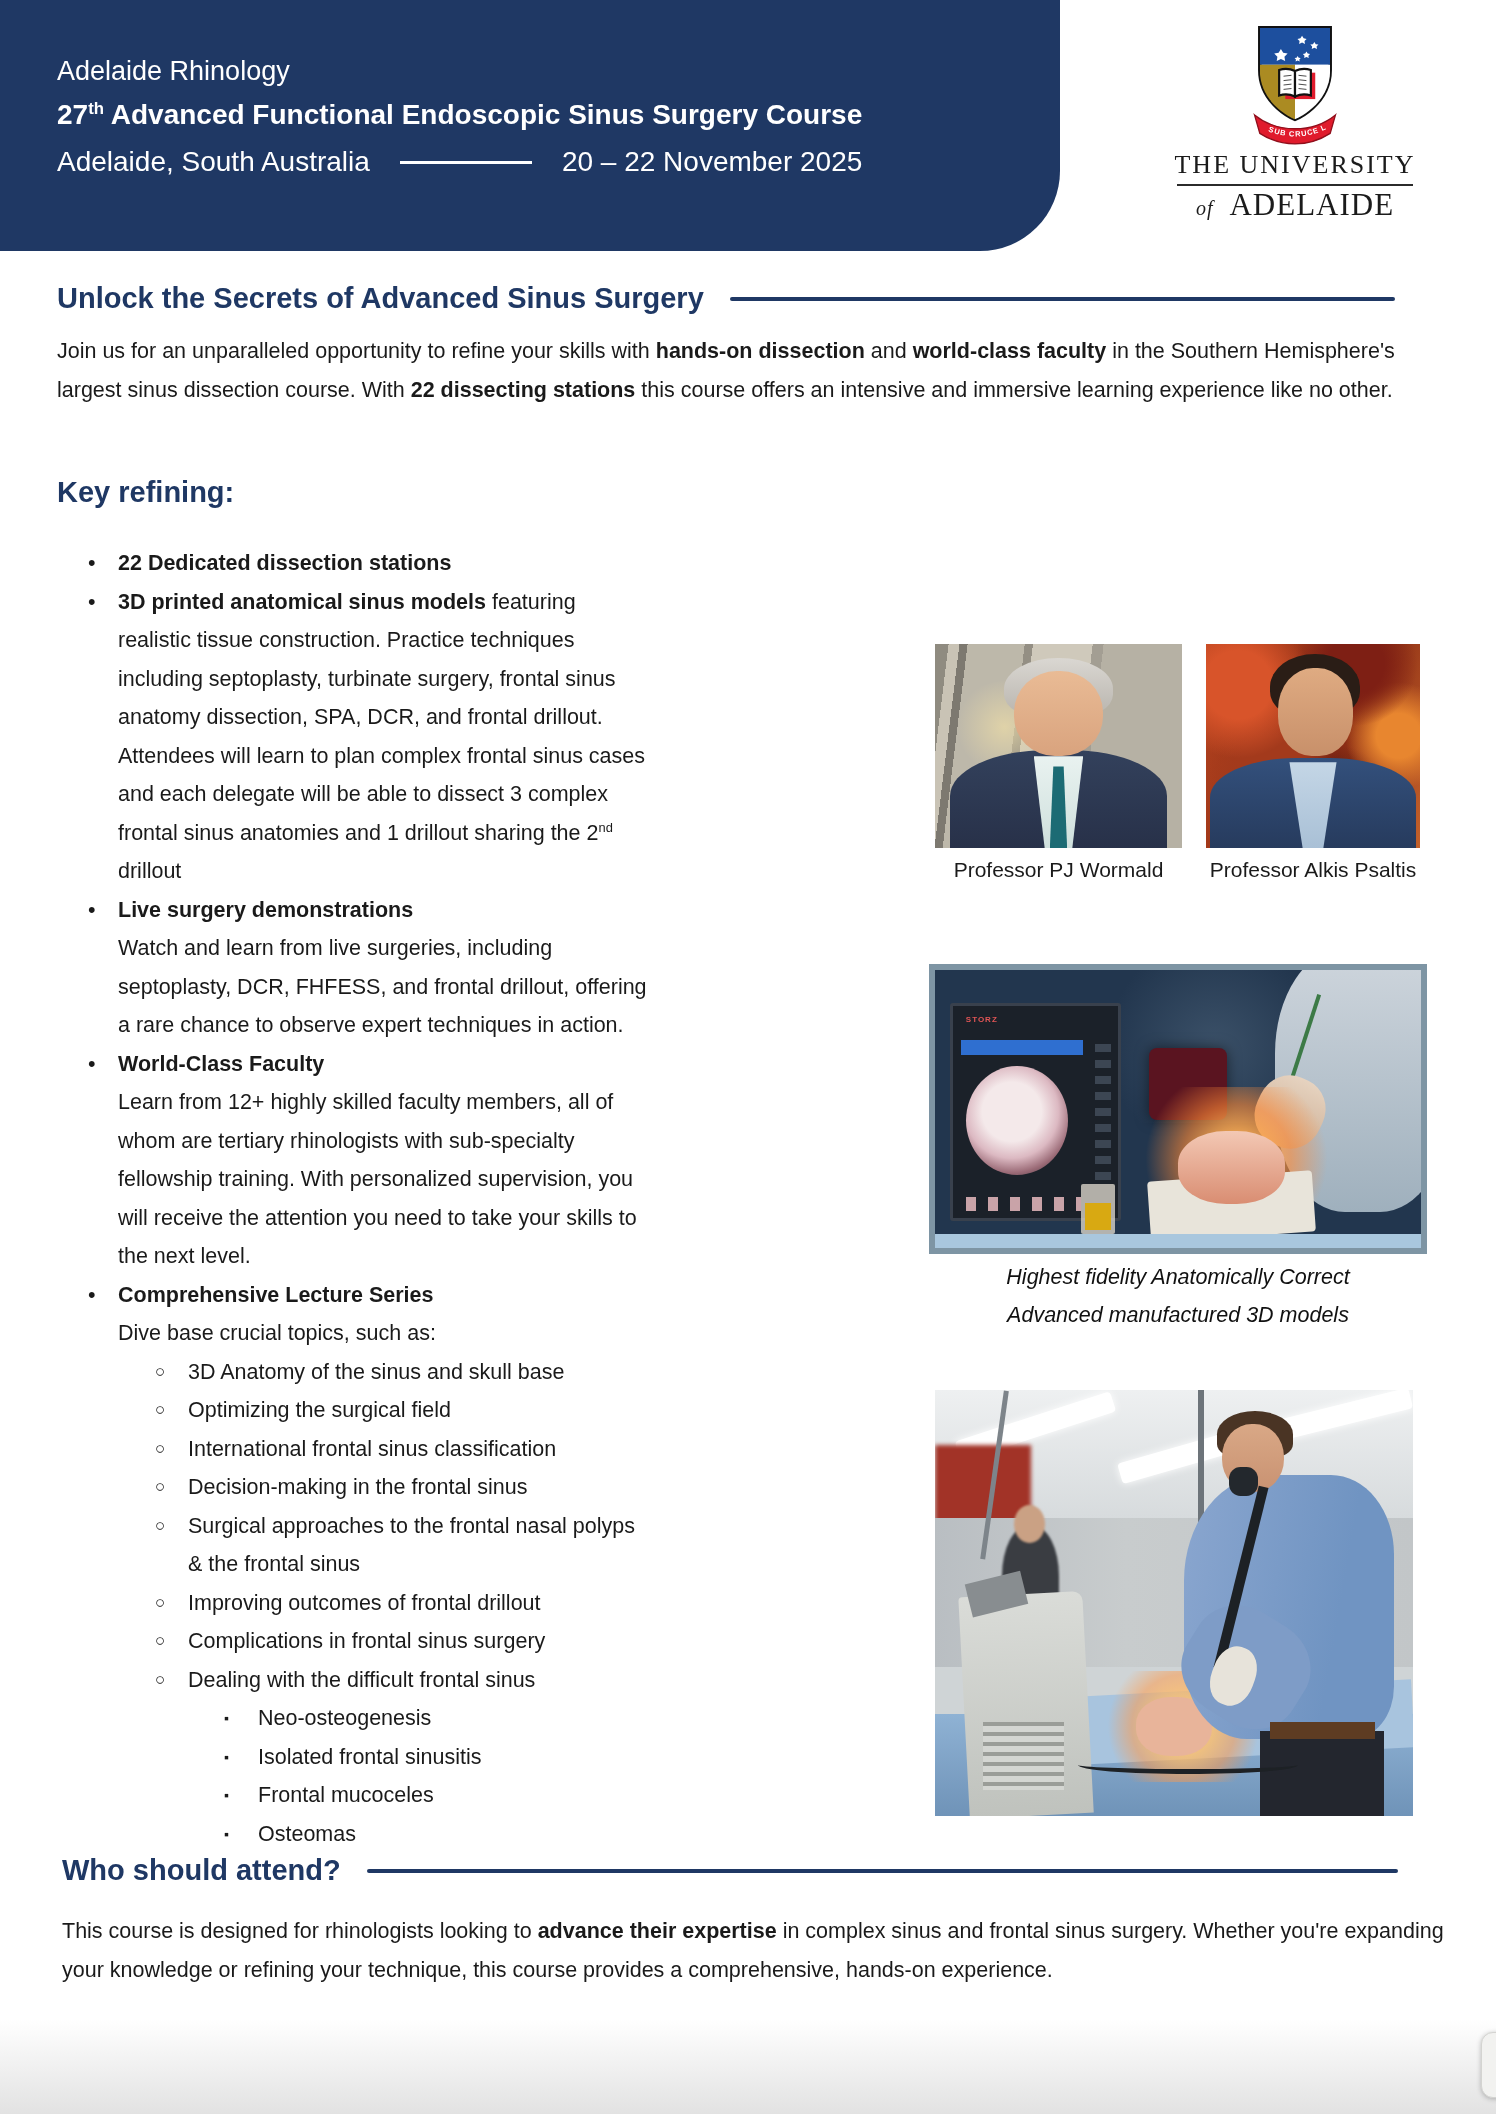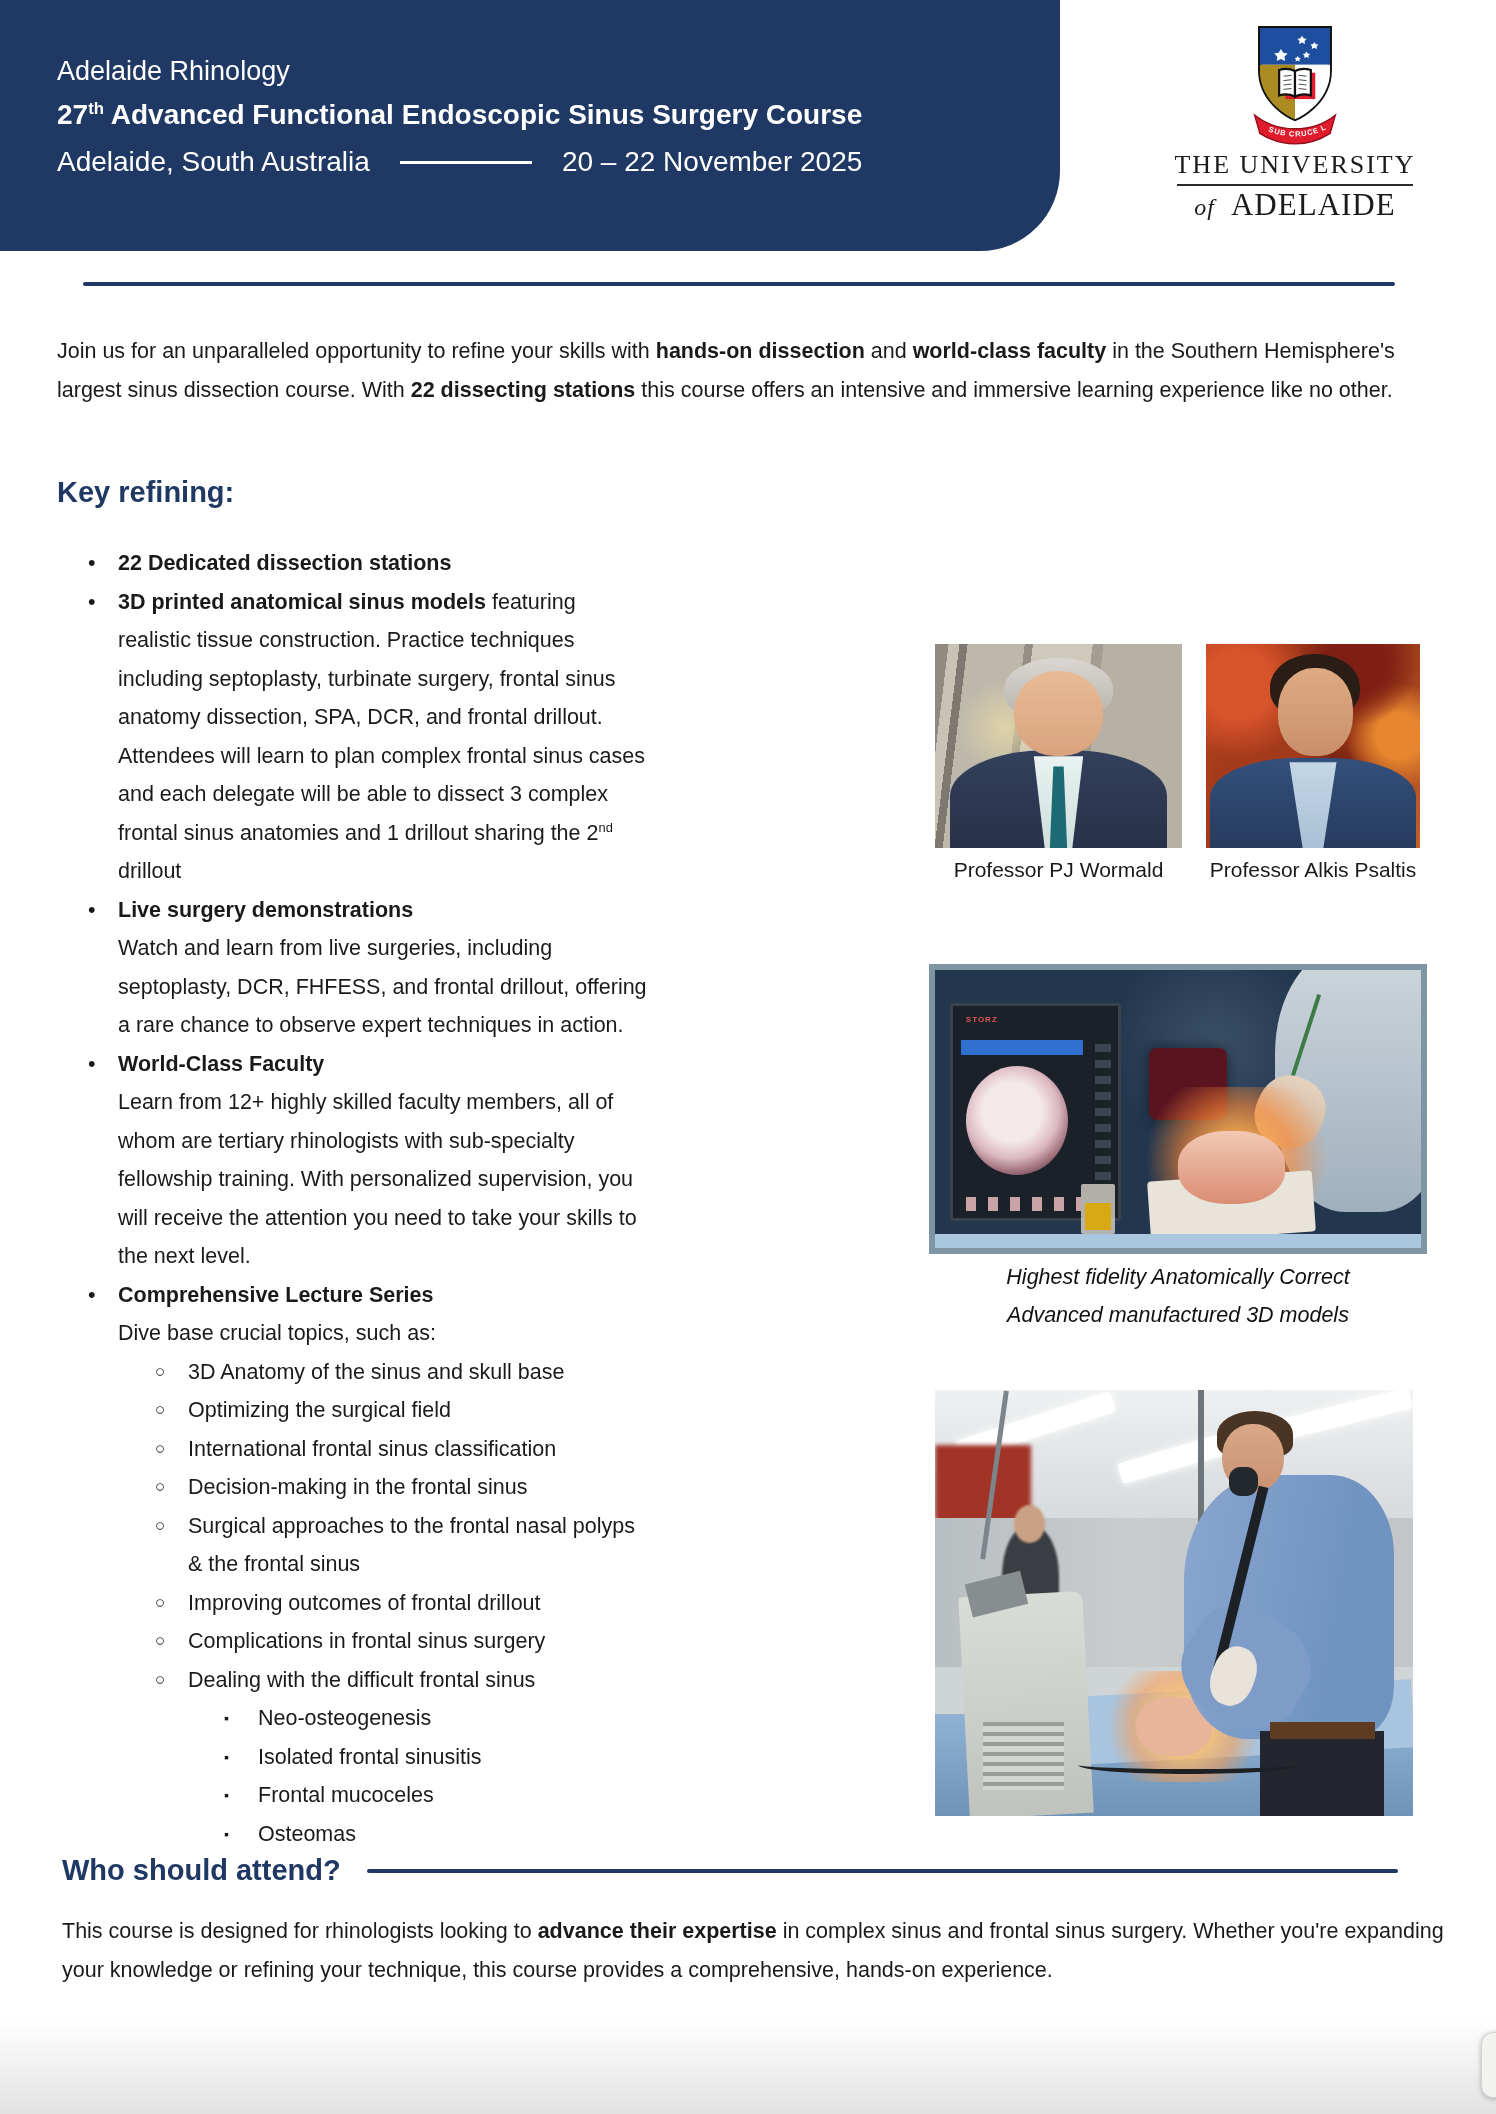--- a/index.html
+++ b/index.html
@@ -16,21 +16,21 @@
   .h2{font-size:28px;font-weight:700;line-height:1.0;margin-bottom:19px;}
   .h3{font-size:28px;line-height:1.0;display:flex;align-items:center;}
   .h3-rule{width:132px;height:3px;background:#fff;margin:0 30px;}
 
   
   .logo{position:absolute;left:1150px;top:24px;width:290px;text-align:center;color:#1b1b1b;}
   .logo svg{display:block;margin:0 auto;}
   .logo-l1{font-family:"Liberation Serif",serif;font-size:26px;letter-spacing:2px;margin-top:4px;}
   .logo-divider{width:236px;height:2px;background:#2b2b2b;margin:4px auto 1px;}
   .logo-l2{font-family:"Liberation Serif",serif;font-size:31px;letter-spacing:1px;}
-  .logo-of{font-style:italic;font-size:24px;margin-right:16px;}
+  .logo-of{font-style:italic;font-size:20px;margin-right:16px;}
 
   
   .section-row{position:absolute;display:flex;align-items:center;}
   .section-title{font-size:29px;font-weight:700;color:#1f3864;white-space:nowrap;}
   .navy-rule{flex:1;height:4px;background:#1f3864;margin-left:26px;border-radius:2px;}
 
   .unlock-row{left:57px;top:282px;width:1338px;}
   .intro{position:absolute;left:57px;top:332px;width:1390px;font-size:21.5px;line-height:38.5px;}
 
   .keyfeatures-title{position:absolute;left:57px;top:476px;font-size:29px;font-weight:700;color:#1f3864;}
@@ -237,20 +237,21 @@
       <text font-size="8.5" font-weight="bold" fill="#ffffff" font-family="Liberation Sans, sans-serif" letter-spacing="1">
         <textPath href="#mottoPath" startOffset="8%">SUB CRUCE LUMEN</textPath>
       </text>
     </svg>
     <div class="logo-l1">THE UNIVERSITY</div>
     <div class="logo-divider"></div>
     <div class="logo-l2"><span class="logo-of">of</span><span>ADELAIDE</span></div>
   </div>
 
   <div class="section-row unlock-row">
+    <span class="section-title">Unlock the Secrets of Advanced Sinus Surgery</span>
     <span class="navy-rule"></span>
   </div>
   <div class="intro"><span>Join us for an unparalleled opportunity to refine your skills with </span><span class="b">hands-on dissection</span><span> and </span><span class="b">world-class faculty</span><span> in the Southern Hemisphere's largest sinus dissection course. With </span><span class="b">22 dissecting stations</span><span> this course offers an intensive and immersive learning experience like no other.</span></div>
 
   <div class="keyfeatures-title">Key refining:</div>
   <div class="features">
     <div class="li indent-1 marker-disc">
       <span class="marker">•</span>
       <span class="txt"><span class="b">22 Dedicated dissection stations</span></span>
     </div>

